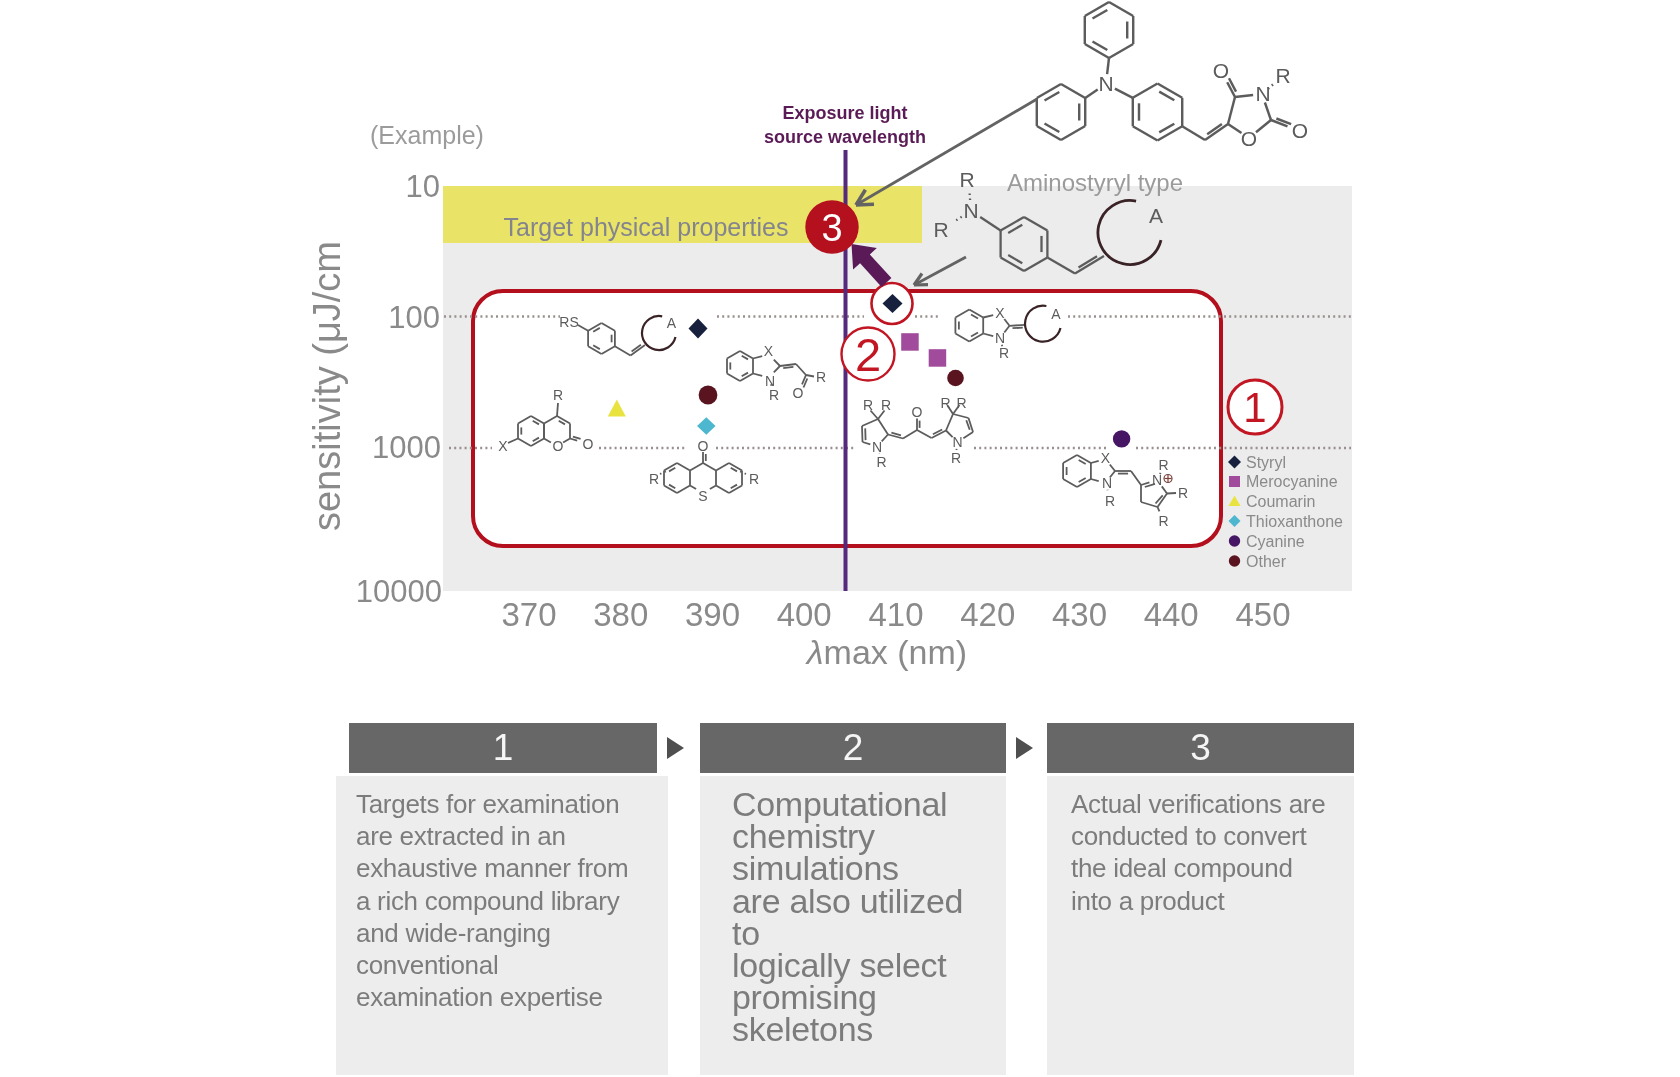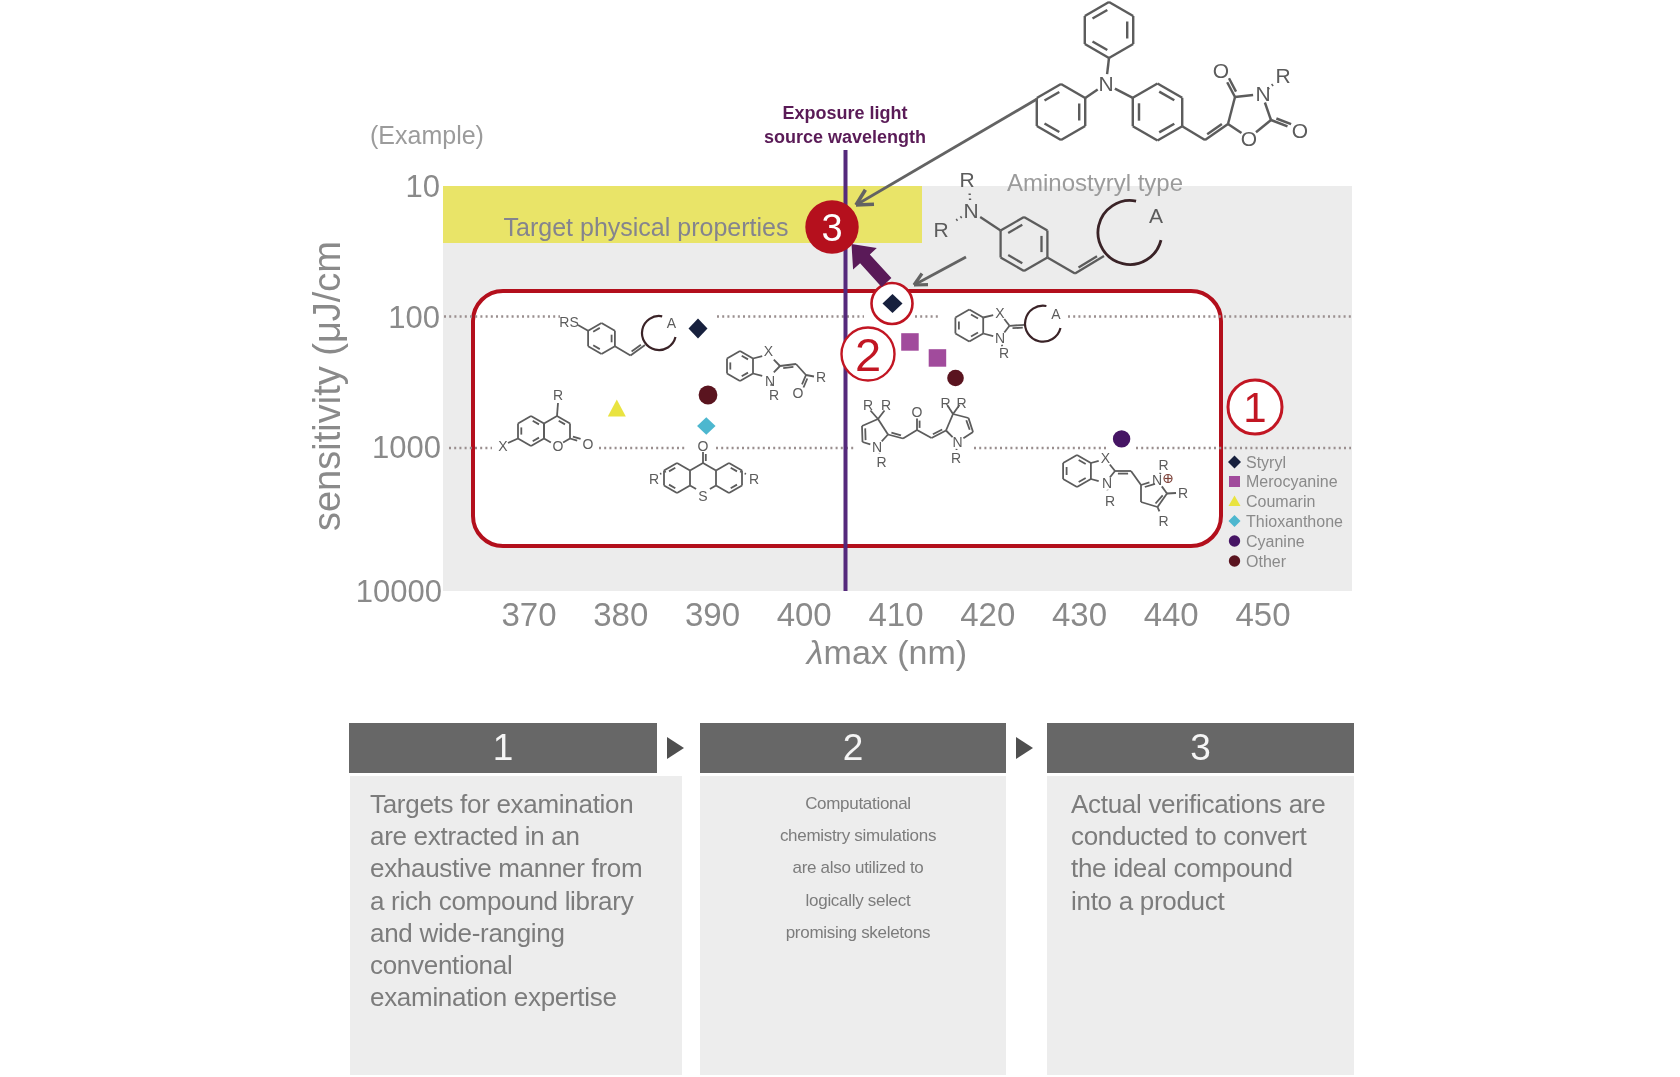--- a/index.html
+++ b/index.html
@@ -348,26 +348,26 @@
         <text x="1246" y="566.5">Other</text>
       </g>
 <path d="M 1234.5 455.5 L 1241.0 462 L 1234.5 468.5 L 1228.0 462 Z" fill="#17203d"></path>
 <rect x="1229" y="476" width="11" height="11" fill="#a14b9c"></rect>
 <path d="M 1234.5 495.5 L 1240.5 506 L 1228.5 506 Z" fill="#e9e340"></path>
 <path d="M 1234.5 515.0 L 1240.5 521 L 1234.5 527.0 L 1228.5 521 Z" fill="#4db7cf"></path>
 <circle cx="1234.5" cy="541" r="5.7" fill="#461564"></circle>
 <circle cx="1234.5" cy="561" r="5.7" fill="#5a141f"></circle>
 </svg>
 <div style="position:absolute;left:349px;top:723px;width:308px;height:50px;background:#676767;color:#f5f5f5;font-size:37px;text-align:center;line-height:50px;">1</div>
-    <div style="position:absolute;left:350px;top:776px;width:332px;height:299px;background:#ededed;">
+    <div style="position:absolute;left:336px;top:776px;width:332px;height:299px;background:#ededed;">
       <div style="margin:12px 10px 0 20px;font-size:26px;letter-spacing:-0.3px;line-height:32.2px;color:#7c7c7c;">Targets for examination<br>are extracted in an<br>exhaustive manner from<br>a rich compound library<br>and wide-ranging<br>conventional<br>examination expertise</div>
     </div>
     <div style="position:absolute;left:700px;top:723px;width:306px;height:50px;background:#676767;color:#f5f5f5;font-size:37px;text-align:center;line-height:50px;">2</div>
     <div style="position:absolute;left:700px;top:776px;width:306px;height:299px;background:#ededed;">
-      <div style="margin:12px 10px 0 20px;font-size:17px;letter-spacing:-0.3px;line-height:32.2px;color:#7c7c7c;text-align:center;">Computational<br>chemistry simulations<br>are also utilized to<br>logically select<br>promising skeletons</div>
+      <div style="margin:12px 10px 0 32px;font-size:34px;letter-spacing:-0.3px;line-height:32.2px;color:#7c7c7c;">Computational<br>chemistry simulations<br>are also utilized to<br>logically select<br>promising skeletons</div>
     </div>
     <div style="position:absolute;left:1047px;top:723px;width:307px;height:50px;background:#676767;color:#f5f5f5;font-size:37px;text-align:center;line-height:50px;">3</div>
     <div style="position:absolute;left:1047px;top:776px;width:307px;height:299px;background:#ededed;">
       <div style="margin:12px 10px 0 24px;font-size:26px;letter-spacing:-0.3px;line-height:32.2px;color:#7c7c7c;">Actual verifications are<br>conducted to convert<br>the ideal compound<br>into a product</div>
     </div>
     <div style="position:absolute;left:667px;top:737px;width:0;height:0;border-left:17.5px solid #4f4f4f;border-top:11.5px solid transparent;border-bottom:11.5px solid transparent;"></div>
     <div style="position:absolute;left:1016px;top:737px;width:0;height:0;border-left:17.5px solid #4f4f4f;border-top:11.5px solid transparent;border-bottom:11.5px solid transparent;"></div>
 </div>
 
 </body></html>

